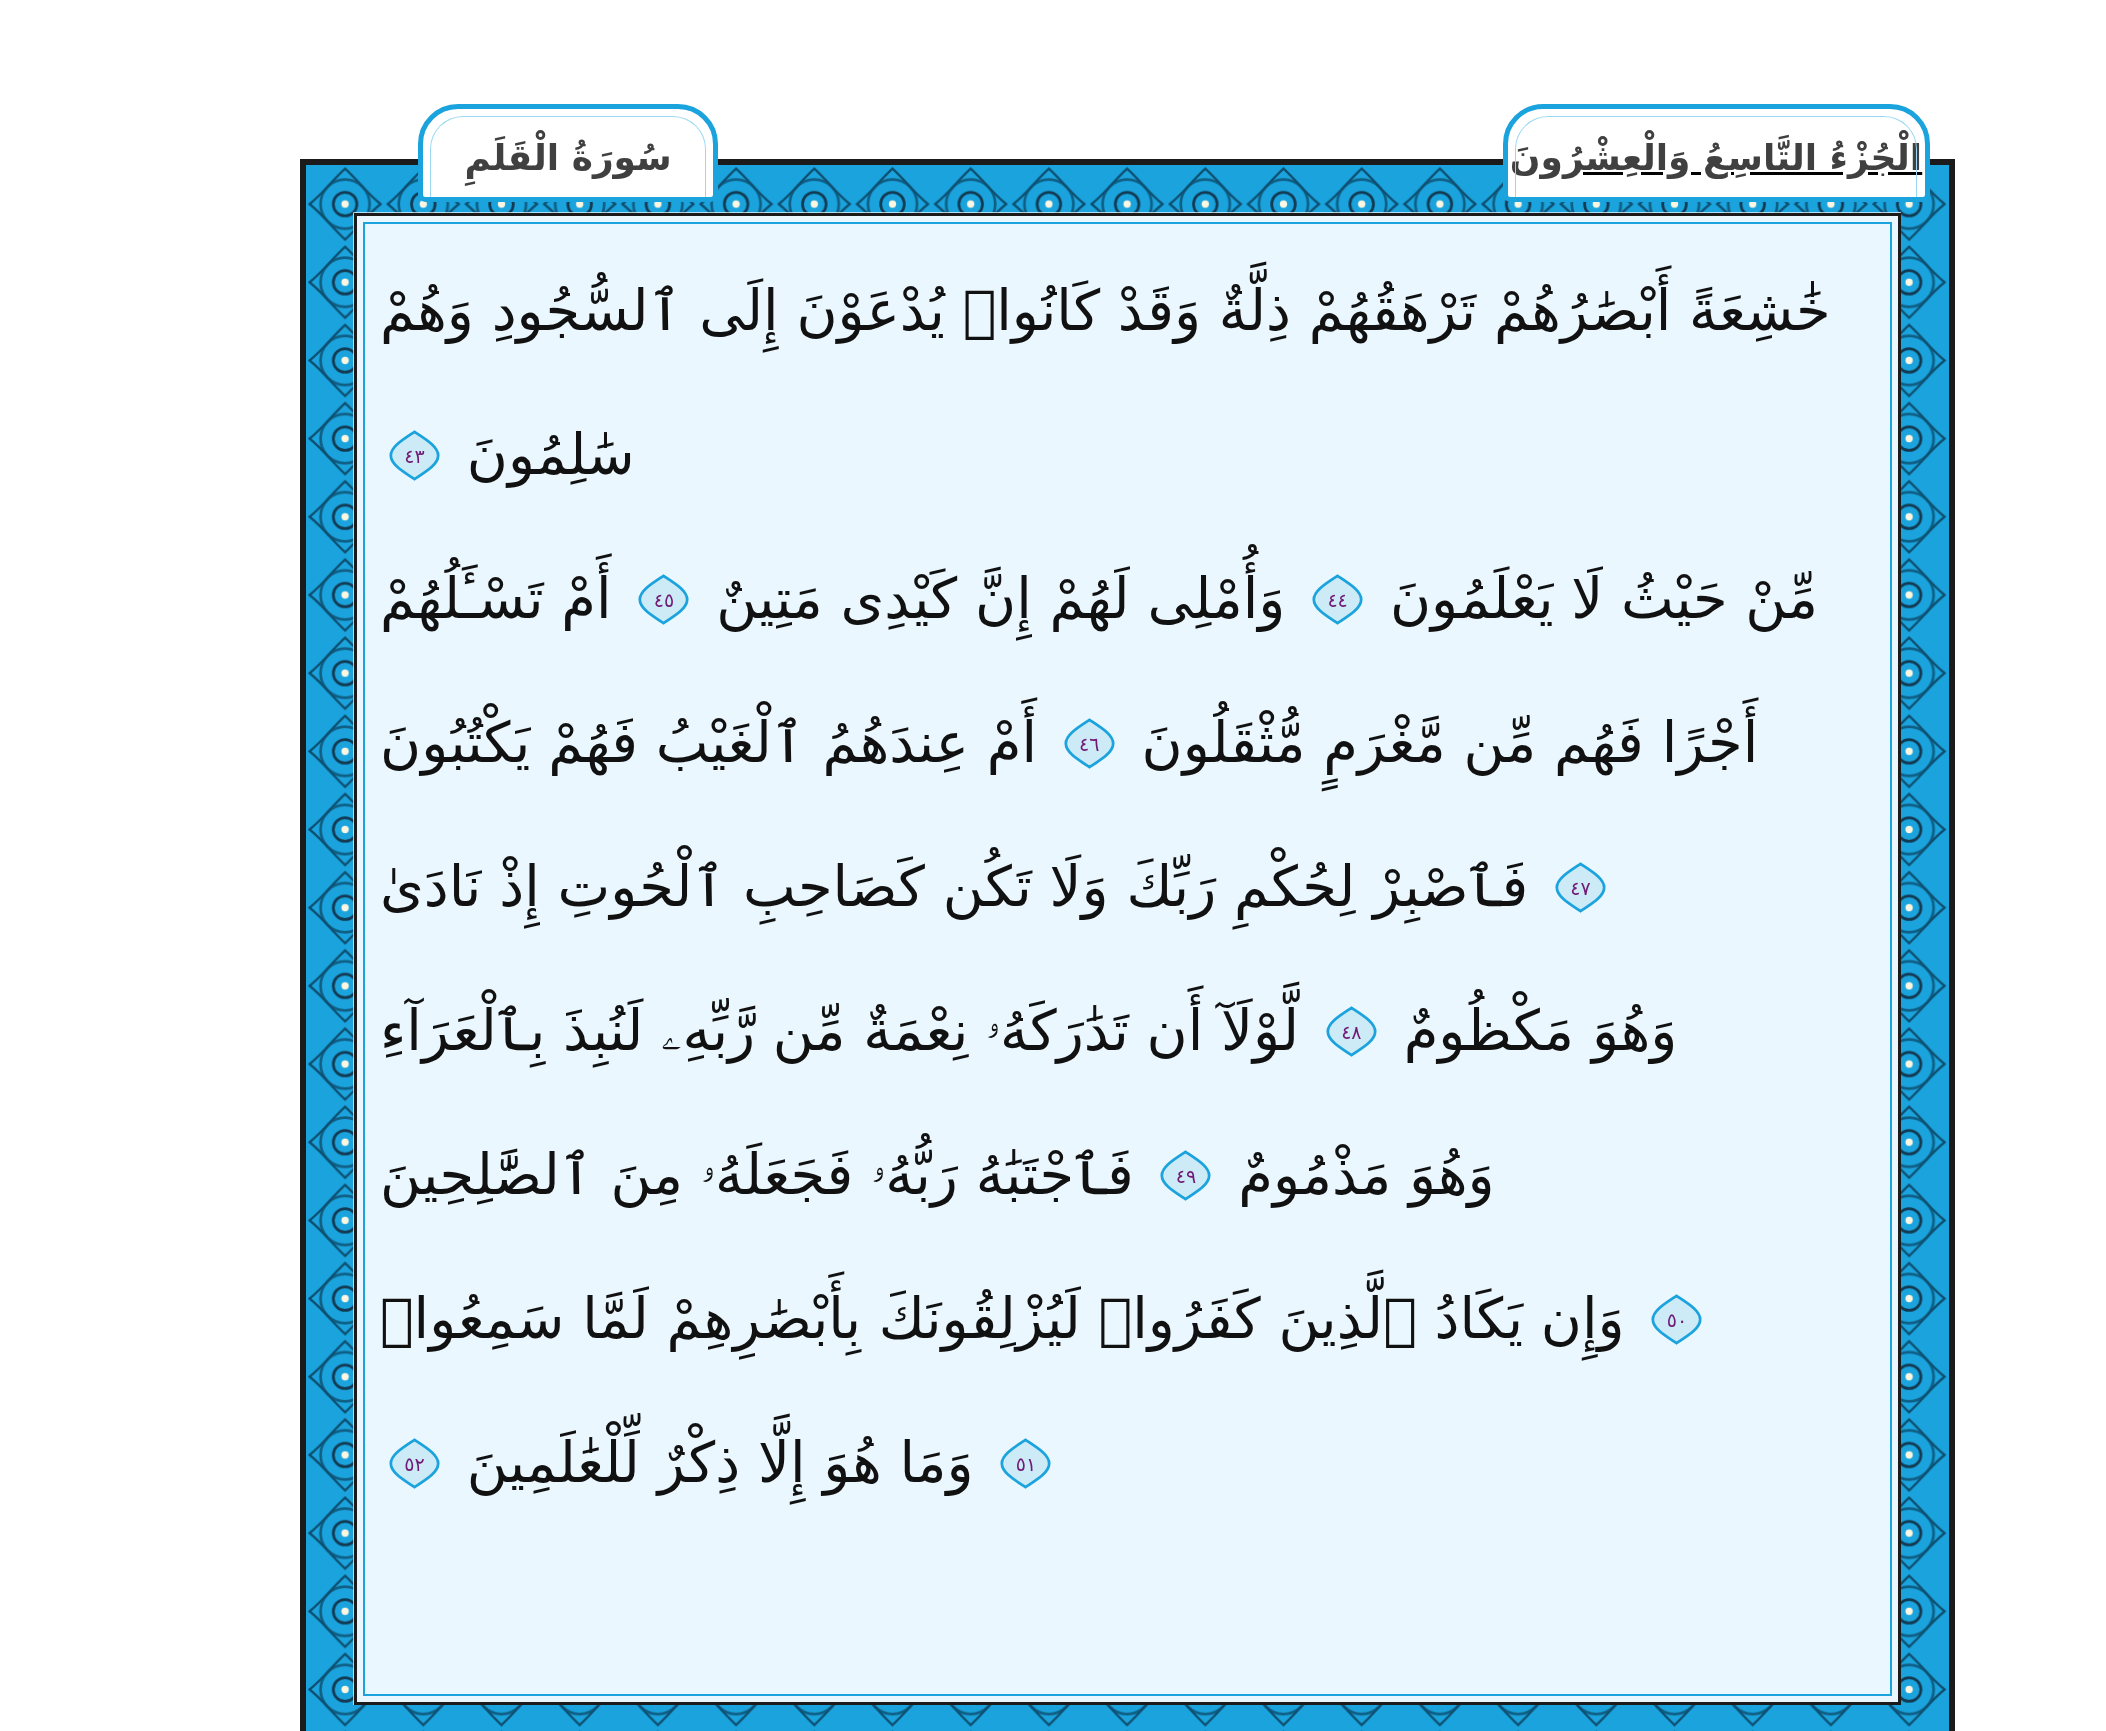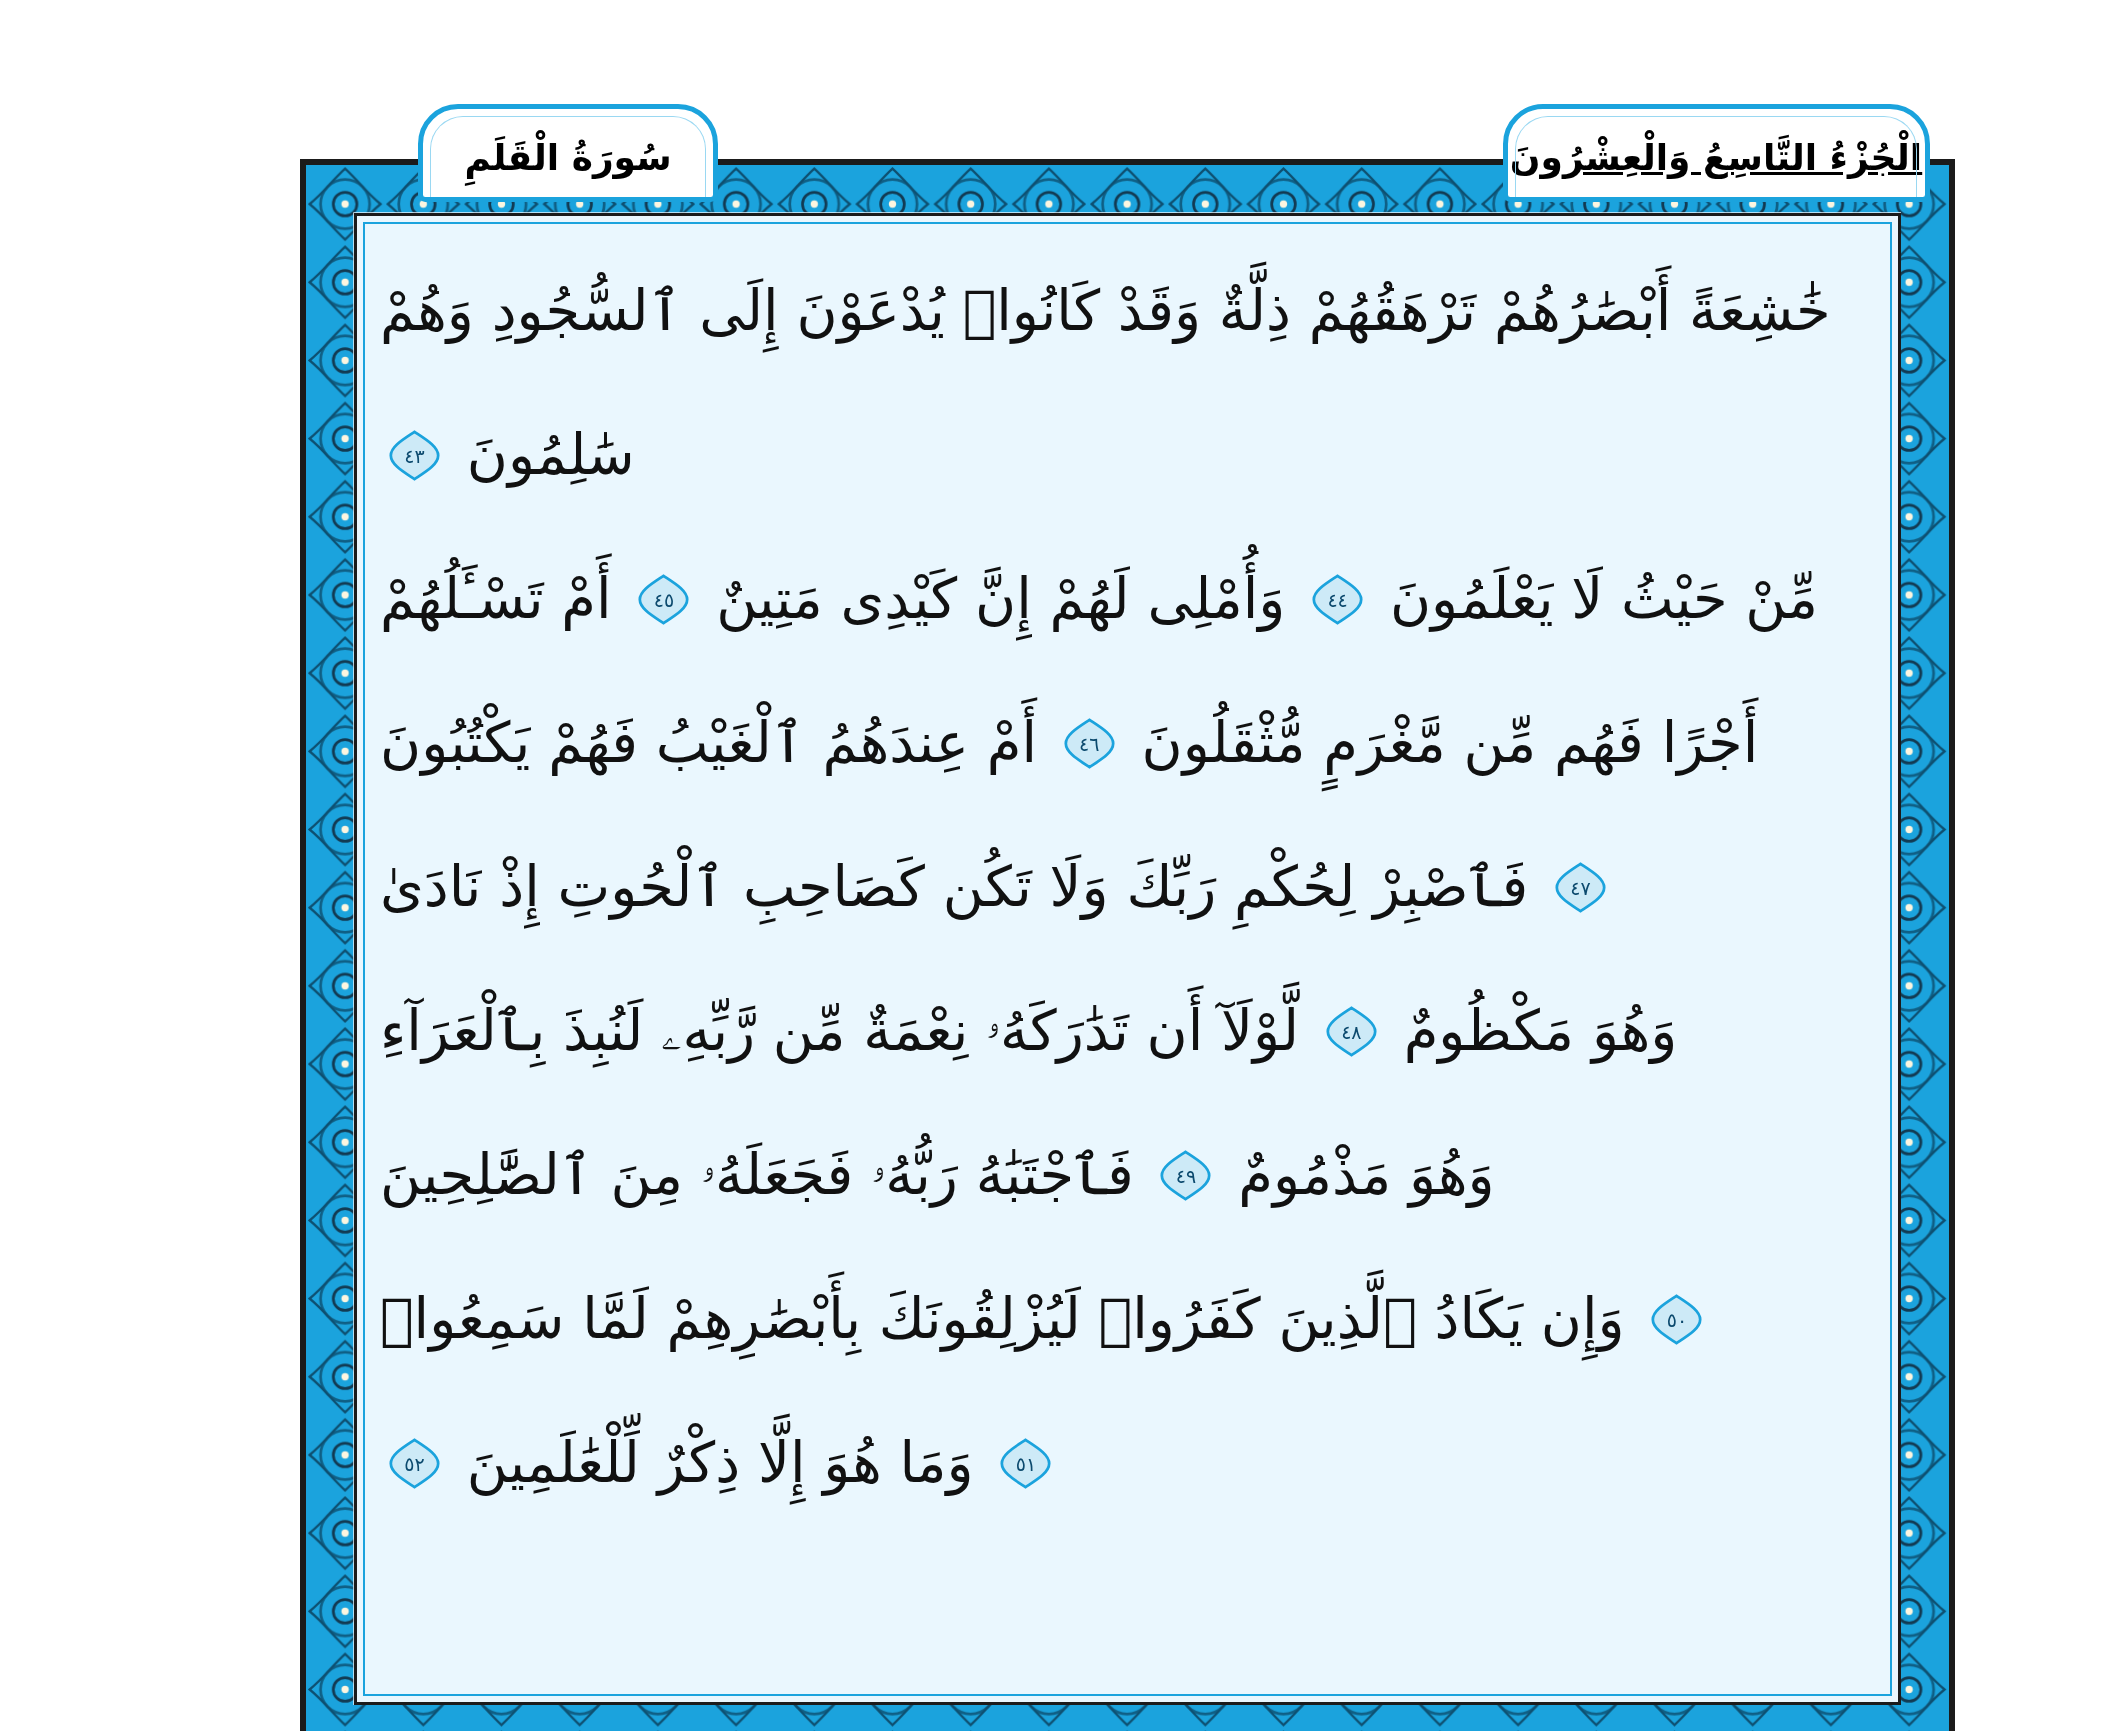--- a/index.html
+++ b/index.html
@@ -105,21 +105,21 @@
     pointer-events: none;
   }
   .cartouche-right { right: 25.5px; width: 427px; text-decoration: underline; }
   .cartouche-left  { left: 118px; width: 300px; }
 
   .cart-text {
     direction: rtl;
     font-family: "DejaVu Sans", "Liberation Sans", sans-serif;
     font-size: 36px;
     font-weight: bold;
-    color: #000000;
+    color: #404040;
     white-space: nowrap;
     line-height: 1;
     padding-top: 9px;
   }
 
   
   .page-body {
     position: absolute;
     left: 80px;
     top: 80px;
@@ -156,21 +156,21 @@
     vertical-align: -7.3px;
   }
   .qline .marker svg { position: absolute; inset: 0; }
   .qline .marker span {
     position: absolute;
     inset: 0;
     display: flex;
     align-items: center;
     justify-content: center;
     font-size: 19px;
-    color: #0c4a6e;
+    color: #701a75;
     font-family: "DejaVu Sans", sans-serif;
     line-height: 1;
     padding-top: 1.8px;
   }
 </style>
 </head>
 <body>
 
 <div id="mushaf-page">
 

